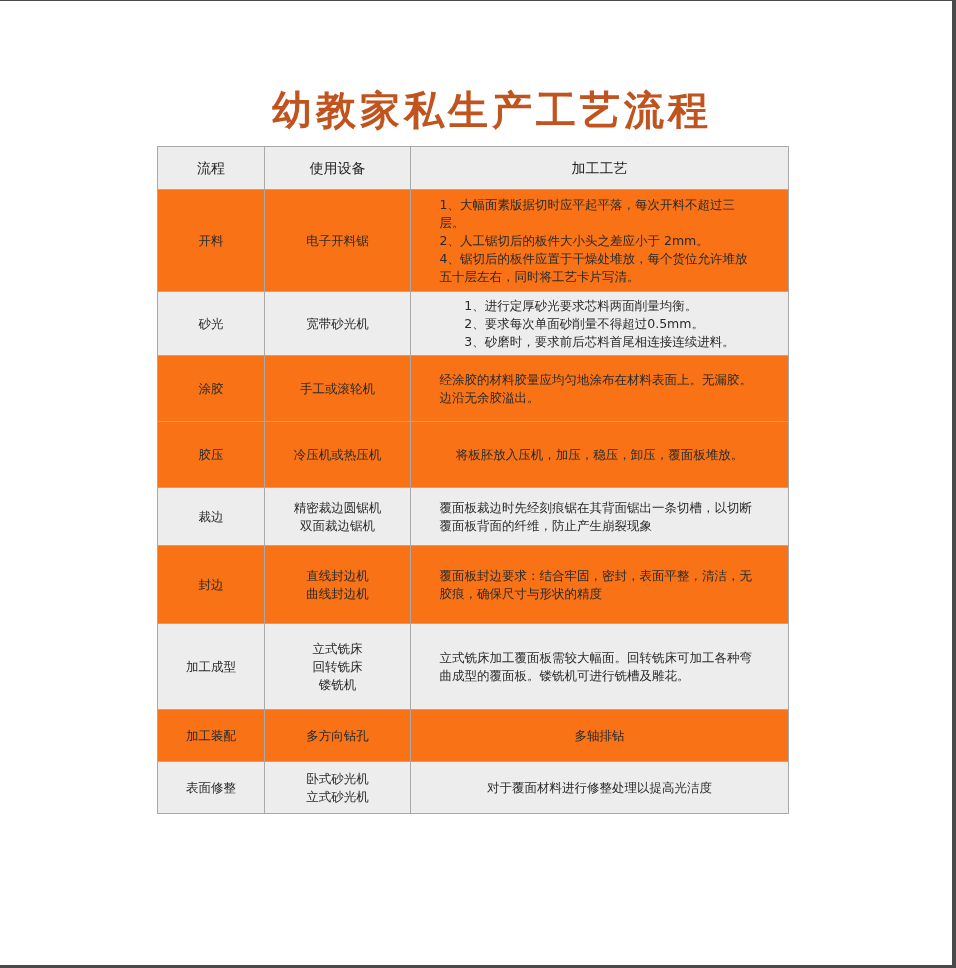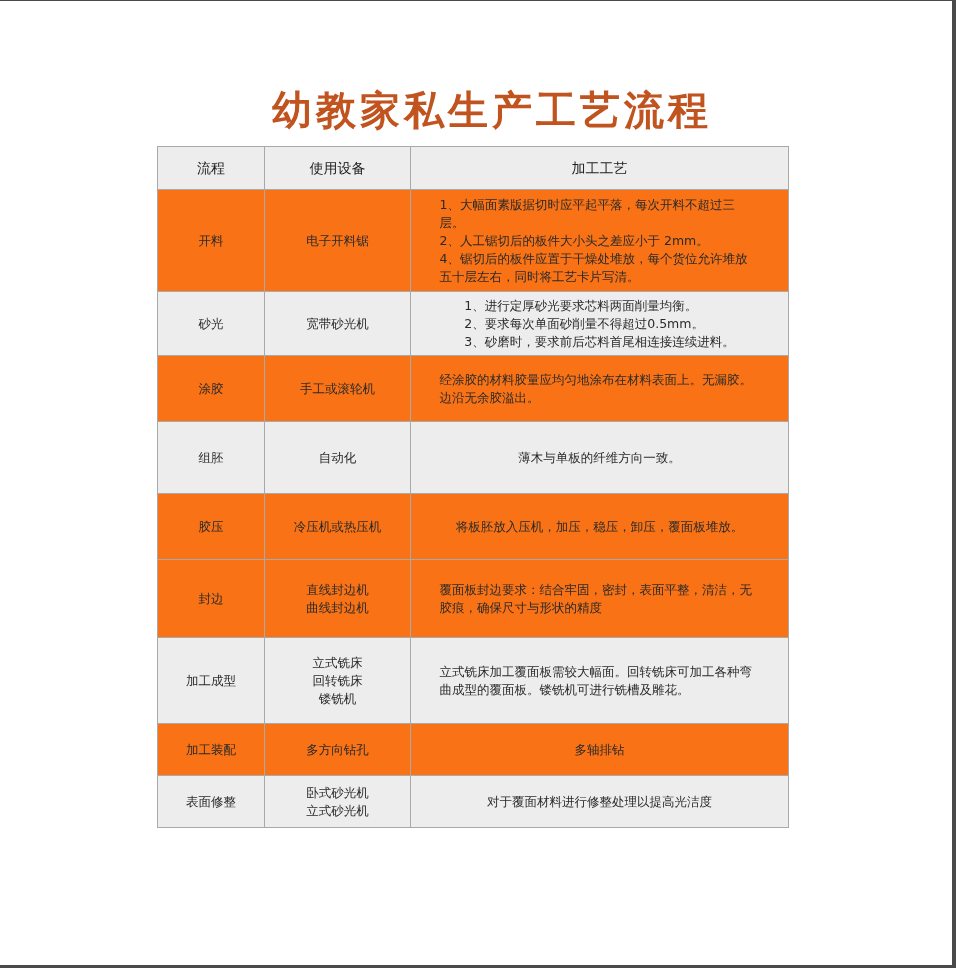--- a/index.html
+++ b/index.html
@@ -108,33 +108,34 @@
           </td>
           <td><div class="desc"><span class="line">1、进行定厚砂光要求芯料两面削量均衡。</span><span class="line">2、要求每次单面砂削量不得超过0.5mm。</span><span class="line">3、砂磨时，要求前后芯料首尾相连接连续进料。</span></div></td>
         </tr>
         <tr class="plain" style="height: 66px;">
           <td>涂胶</td>
           <td>
             <span class="equip-line">手工或滚轮机</span>
           </td>
           <td><div class="desc"><span class="line">经涂胶的材料胶量应均匀地涂布在材料表面上。无漏胶。边沿无余胶溢出。</span></div></td>
         </tr>
-        <tr class="shade" style="height: 72px;">
-          <td>组胚</td>
-          <td>
-            <span class="equip-line">自动化</span>
-          </td>
-          <td><div class="desc" style="text-align: center;"><span class="line">薄木与单板的纤维方向一致。</span></div></td>
-        </tr>
         <tr class="plain" style="height: 66px;">
           <td>胶压</td>
           <td>
             <span class="equip-line">冷压机或热压机</span>
           </td>
           <td><div class="desc"><span class="line">将板胚放入压机，加压，稳压，卸压，覆面板堆放。</span></div></td>
+        </tr>
+        <tr class="shade" style="height: 58px;">
+          <td>裁边</td>
+          <td>
+            <span class="equip-line">精密裁边圆锯机</span>
+            <span class="equip-line">双面裁边锯机</span>
+          </td>
+          <td><div class="desc"><span class="line">覆面板裁边时先经刻痕锯在其背面锯出一条切槽，以切断覆面板背面的纤维，防止产生崩裂现象</span></div></td>
         </tr>
         <tr class="plain" style="height: 78px;">
           <td>封边</td>
           <td>
             <span class="equip-line">直线封边机</span>
             <span class="equip-line">曲线封边机</span>
           </td>
           <td><div class="desc"><span class="line">覆面板封边要求：结合牢固，密封，表面平整，清洁，无胶痕，确保尺寸与形状的精度</span></div></td>
         </tr>
         <tr class="shade" style="height: 86px;">

